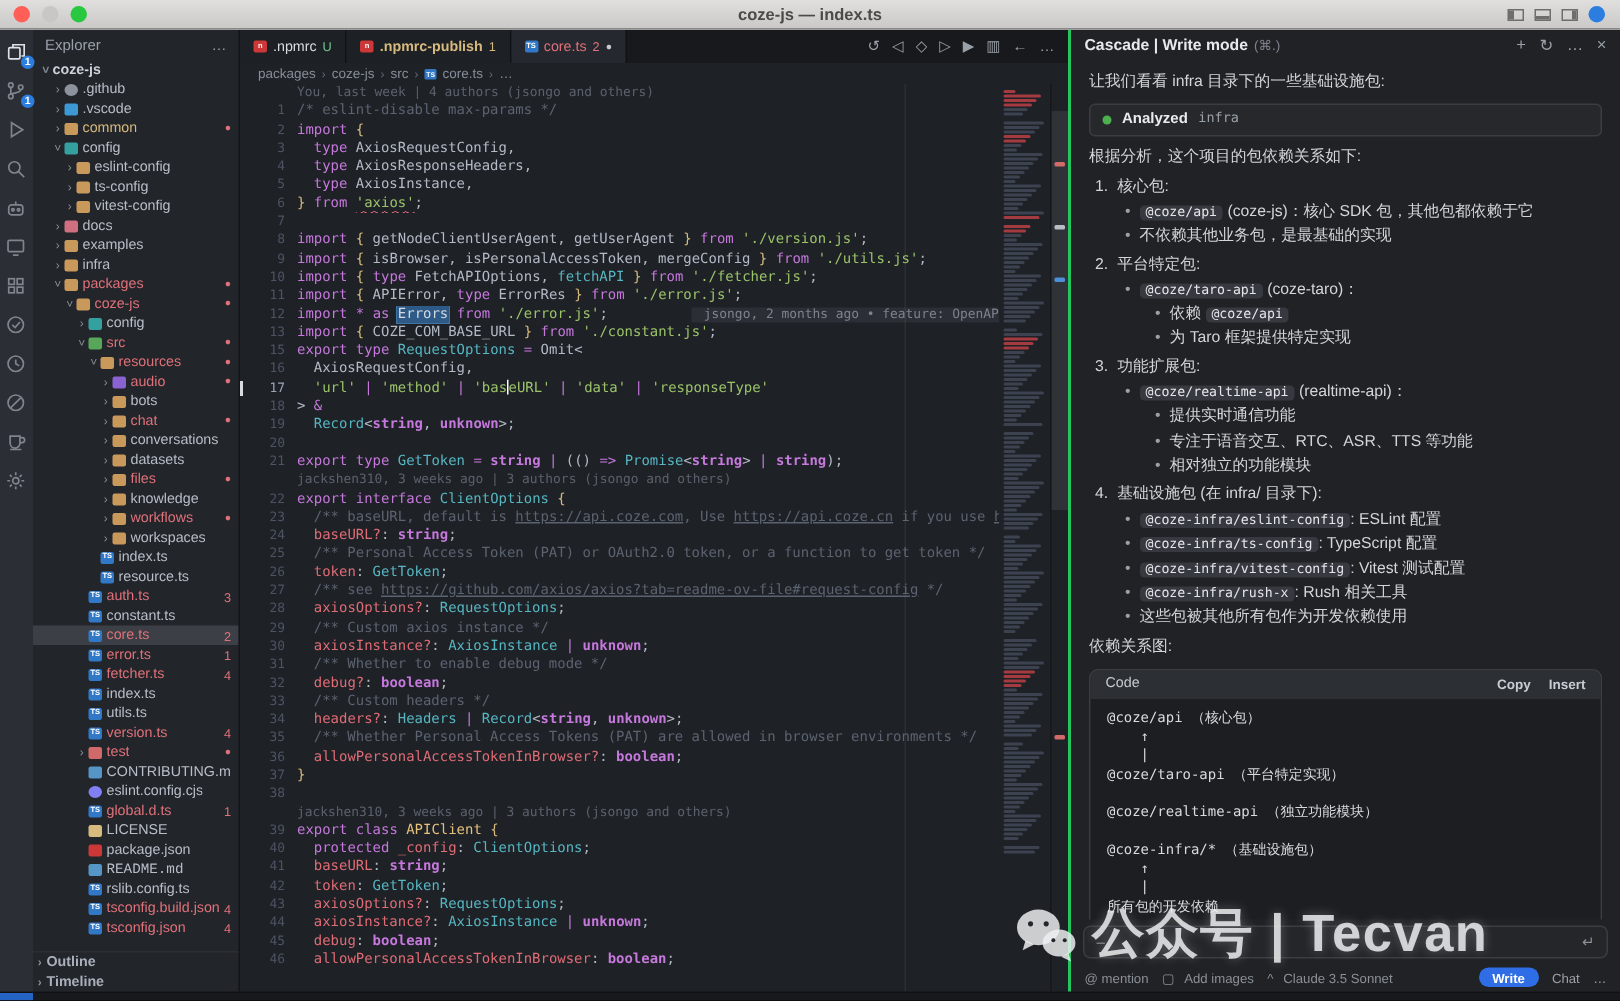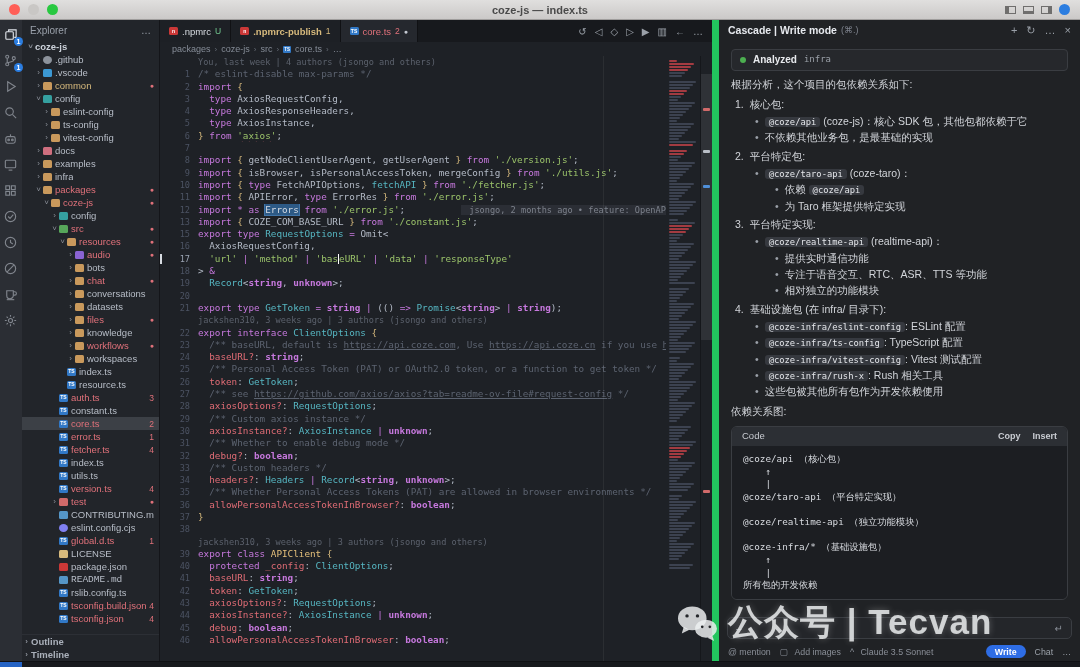--- a/index.html
+++ b/index.html
@@ -80,21 +80,21 @@
   .cur{display:inline-block;width:0;border-left:1.2px solid #fff;height:10px;vertical-align:middle;}
   .ghost{color:#7d828c;background:#2b2e35;padding:0 8px;margin-left:56px;font-size:8.6px;}
   .minimap{width:34px;flex:none;padding-top:3px;overflow:hidden;}
   .mm{height:2px;margin:1px 3px;background:#3c4250;border-radius:1px;}
   .mm.red{background:#a33b41;}
   .overview{width:11px;flex:none;position:relative;border-left:1px solid #15171b;}
   .ov-thumb{position:absolute;left:0;right:0;top:18px;height:266px;background:rgba(255,255,255,.08);}
   .mk{position:absolute;left:2px;right:2px;height:3px;border-radius:1px;}
   .mk-red{background:#d16a6a;}.mk-blue{background:#4f8fd8;}.mk-white{background:#b9bec6;}
   
-  .cascade{width:368px;flex:none;background:#202225;border-left:7px solid #22c55e;display:flex;flex-direction:column;font-size:10.5px;color:#d2d5da;box-sizing:border-box;}
+  .cascade{width:368px;flex:none;background:#202225;border-left:2px solid #22c55e;display:flex;flex-direction:column;font-size:10.5px;color:#d2d5da;box-sizing:border-box;}
   .cc-header{height:20px;display:flex;align-items:center;gap:4px;padding:0 9px;flex:none;}
   .cc-title{font-weight:bold;font-size:10.5px;color:#e6e9ee;}
   .cc-short{color:#7d828c;font-size:9px;}
   .cc-icons{margin-left:auto;display:flex;gap:9px;color:#9aa0a8;font-size:11px;}
   .cc-icons span{cursor:pointer;}
   .cc-body{flex:1;padding:2px 12px 0;overflow:hidden;line-height:1.32;}
   .cc-p{margin:6px 0;}
   .analyzed{display:flex;align-items:center;gap:7px;height:20px;border:1px solid #3a3d42;background:#26282c;border-radius:4px;padding:0 8px;margin:7px 0;}
   .an-dot{width:6px;height:6px;border-radius:50%;background:#4caf50;flex:none;}
   .an-label{font-weight:bold;color:#e8eaee;font-size:10px;}
@@ -782,20 +782,21 @@
         <span class="cc-title">Cascade | Write mode</span>
         <span class="cc-short">(⌘.)</span>
         <span class="cc-icons" id="ccicons">
             <span>+</span>
             <span>↻</span>
             <span>…</span>
             <span>×</span>
           </span>
       </div>
       <div class="cc-body" id="ccbody">
+          <div class="cc-p">让我们看看 infra 目录下的一些基础设施包:</div>
           <div class="analyzed">
             <span class="an-dot"></span>
             <span class="an-label">Analyzed</span>
             <span class="an-target">infra</span>
           </div>
           <div class="cc-p">根据分析，这个项目的包依赖关系如下:</div>
           <div class="num">
             <span class="numn">1.</span>
             <span>核心包:</span>
           </div>
@@ -818,21 +819,21 @@
           <div class="b1 b2">
             <span class="bul">•</span>
             <span><span>依赖 </span><span class="chip">@coze/api</span></span>
           </div>
           <div class="b1 b2">
             <span class="bul">•</span>
             <span><span>为 Taro 框架提供特定实现</span></span>
           </div>
           <div class="num">
             <span class="numn">3.</span>
-            <span>平台特定实现:</span>
+            <span>功能扩展包:</span>
           </div>
           <div class="b1">
             <span class="bul">•</span>
             <span><span class="chip">@coze/realtime-api</span><span> (realtime-api)：</span></span>
           </div>
           <div class="b1 b2">
             <span class="bul">•</span>
             <span><span>提供实时通信功能</span></span>
           </div>
           <div class="b1 b2">

